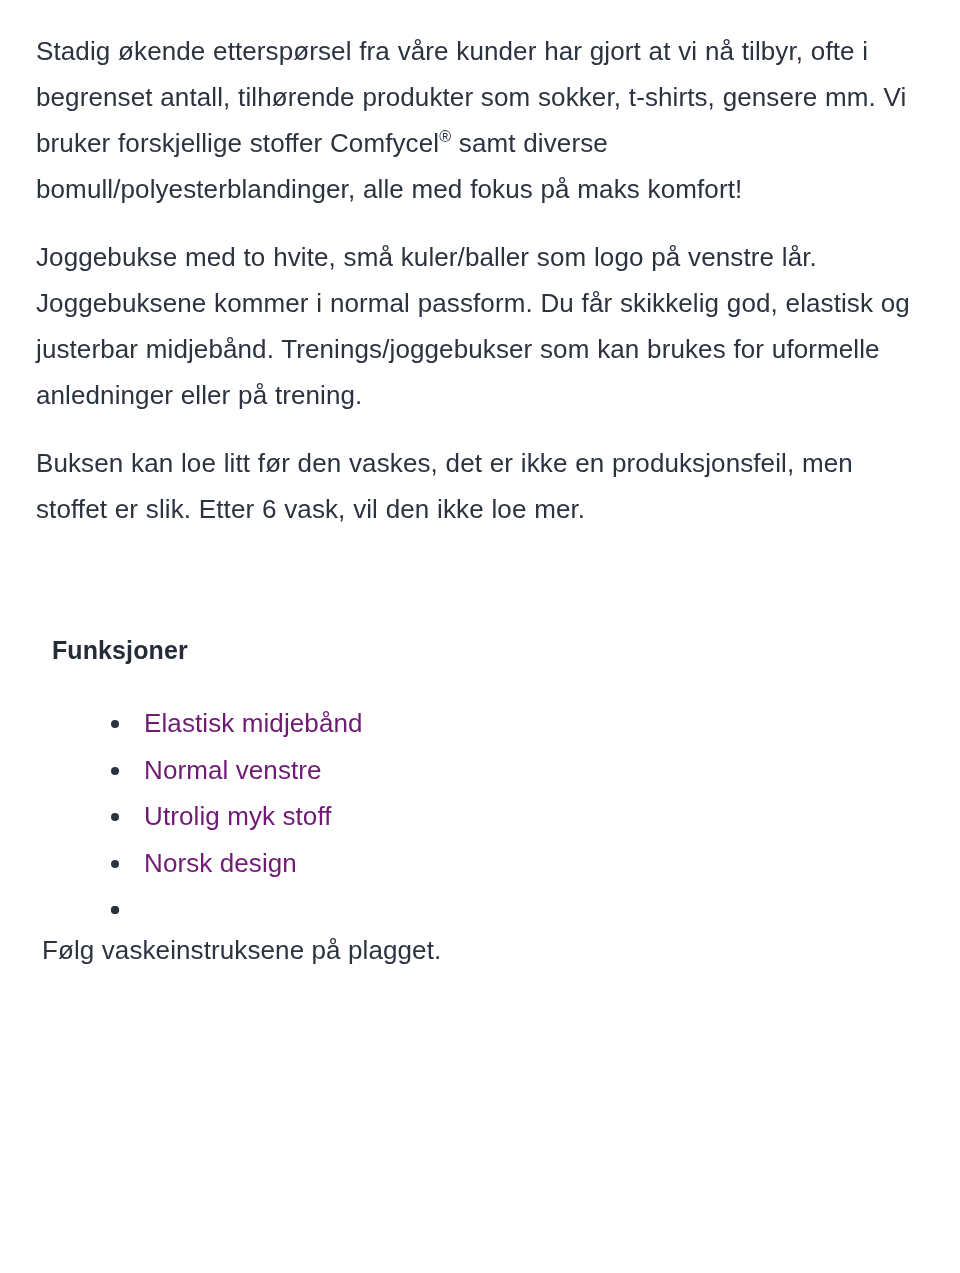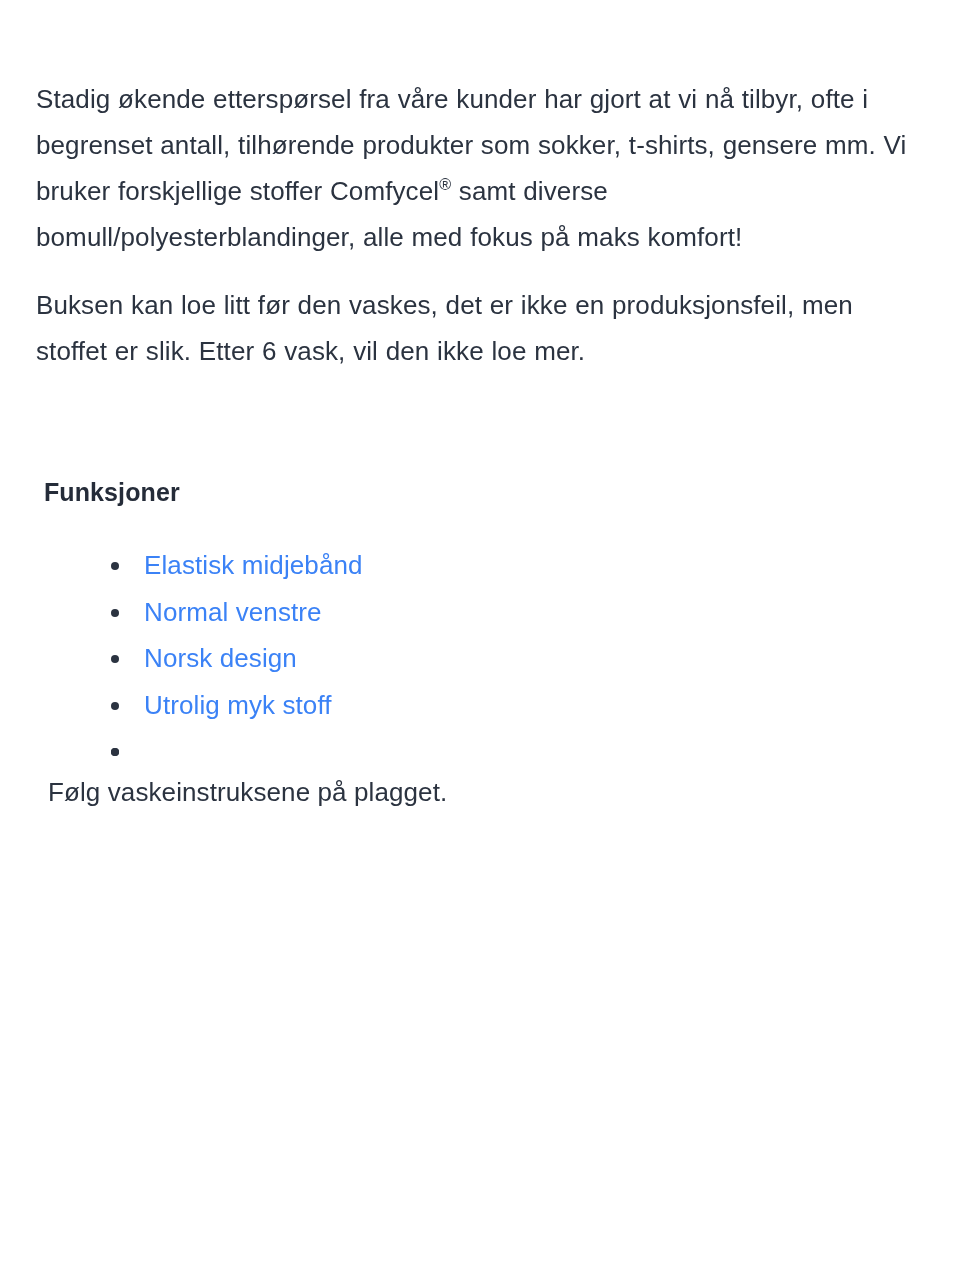--- a/index.html
+++ b/index.html
@@ -21,21 +21,20 @@
   .page {
     box-sizing: border-box;
     width: 960px;
     height: 1273px;
     padding: 28px 36px 0 36px;
     background: #ffffff;
   }
 
   .desc-block {
     width: 880px;
-    margin-top: 48px;
   }
 
   p.para {
     margin: 0 0 22px 0;
     font-size: 26px;
     line-height: 46px;
     font-weight: 400;
     letter-spacing: 0.1px;
     color: #2b3340;
     word-spacing: 0.4px;
@@ -49,76 +48,77 @@
     font-size: 0.62em;
     vertical-align: super;
     line-height: 0;
   }
 
   .features-section {
     margin-top: 102px;
   }
 
   h3.features-heading {
-    margin: 0 0 34px 8px;
+    margin: 0 0 34px 16px;
     font-size: 25px;
     line-height: 32px;
     font-weight: 700;
     letter-spacing: 0.1px;
     color: #252c39;
   }
 
   ul.features-list {
     margin: 0;
     padding: 0 0 0 75px;
     list-style: none;
   }
 
   ul.features-list li {
     position: relative;
     font-size: 26px;
     line-height: 46.5px;
     font-weight: 400;
-    color: #3b82f6;
+    color: #701a75;
     letter-spacing: 0.1px;
     padding-left: 33px;
   }
 
   ul.features-list li .bullet-dot {
     position: absolute;
     left: 0;
     top: 20px;
     width: 8px;
     height: 8px;
     border-radius: 50%;
     background: #2b3340;
   }
 
   .closing-block {
     margin-top: 41px;
   }
 
   p.closing {
-    margin: 12px;
+    margin: 6px;
     font-size: 26px;
     line-height: 46px;
     font-weight: 400;
     letter-spacing: 0.1px;
     color: #2b3340;
   }
 </style>
 </head>
 <body>
 
 <div class="page">
 
   <section class="desc-block">
 
     <p class="para"><span>Stadig økende etterspørsel fra våre kunder har gjort at vi nå tilbyr, ofte i begrenset antall, tilhørende produkter som sokker, t-shirts, gensere mm. Vi bruker forskjellige stoffer Comfycel</span><sup class="reg">®</sup><span> samt diverse bomull/polyesterblandinger, alle med fokus på maks komfort!</span></p>
 
+    <p class="para">Joggebukse med to hvite, små kuler/baller som logo på venstre lår. Joggebuksene kommer i normal passform. Du får skikkelig god, elastisk og justerbar midjebånd. Trenings/joggebukser som kan brukes for uformelle anledninger eller på trening.</p>
 
 
     <p class="para">Buksen kan loe litt før den vaskes, det er ikke en produksjonsfeil, men stoffet er slik. Etter 6 vask, vil den ikke loe mer.</p>
 
   </section>
 
   <section class="features-section">
 
     <h3 class="features-heading">Funksjoner</h3>
 
@@ -126,25 +126,25 @@
       <li>
         <span class="bullet-dot"></span>
         <span>Elastisk midjebånd</span>
       </li>
       <li>
         <span class="bullet-dot"></span>
         <span>Normal venstre</span>
       </li>
       <li>
         <span class="bullet-dot"></span>
-        <span>Norsk design</span>
+        <span>Utrolig myk stoff</span>
       </li>
       <li>
         <span class="bullet-dot"></span>
-        <span>Utrolig myk stoff</span>
+        <span>Norsk design</span>
       </li>
       <li>
         <span class="bullet-dot"></span>
       </li>
       <li>
         <span class="bullet-dot"></span>
       </li>
     </ul>
 
   </section>

